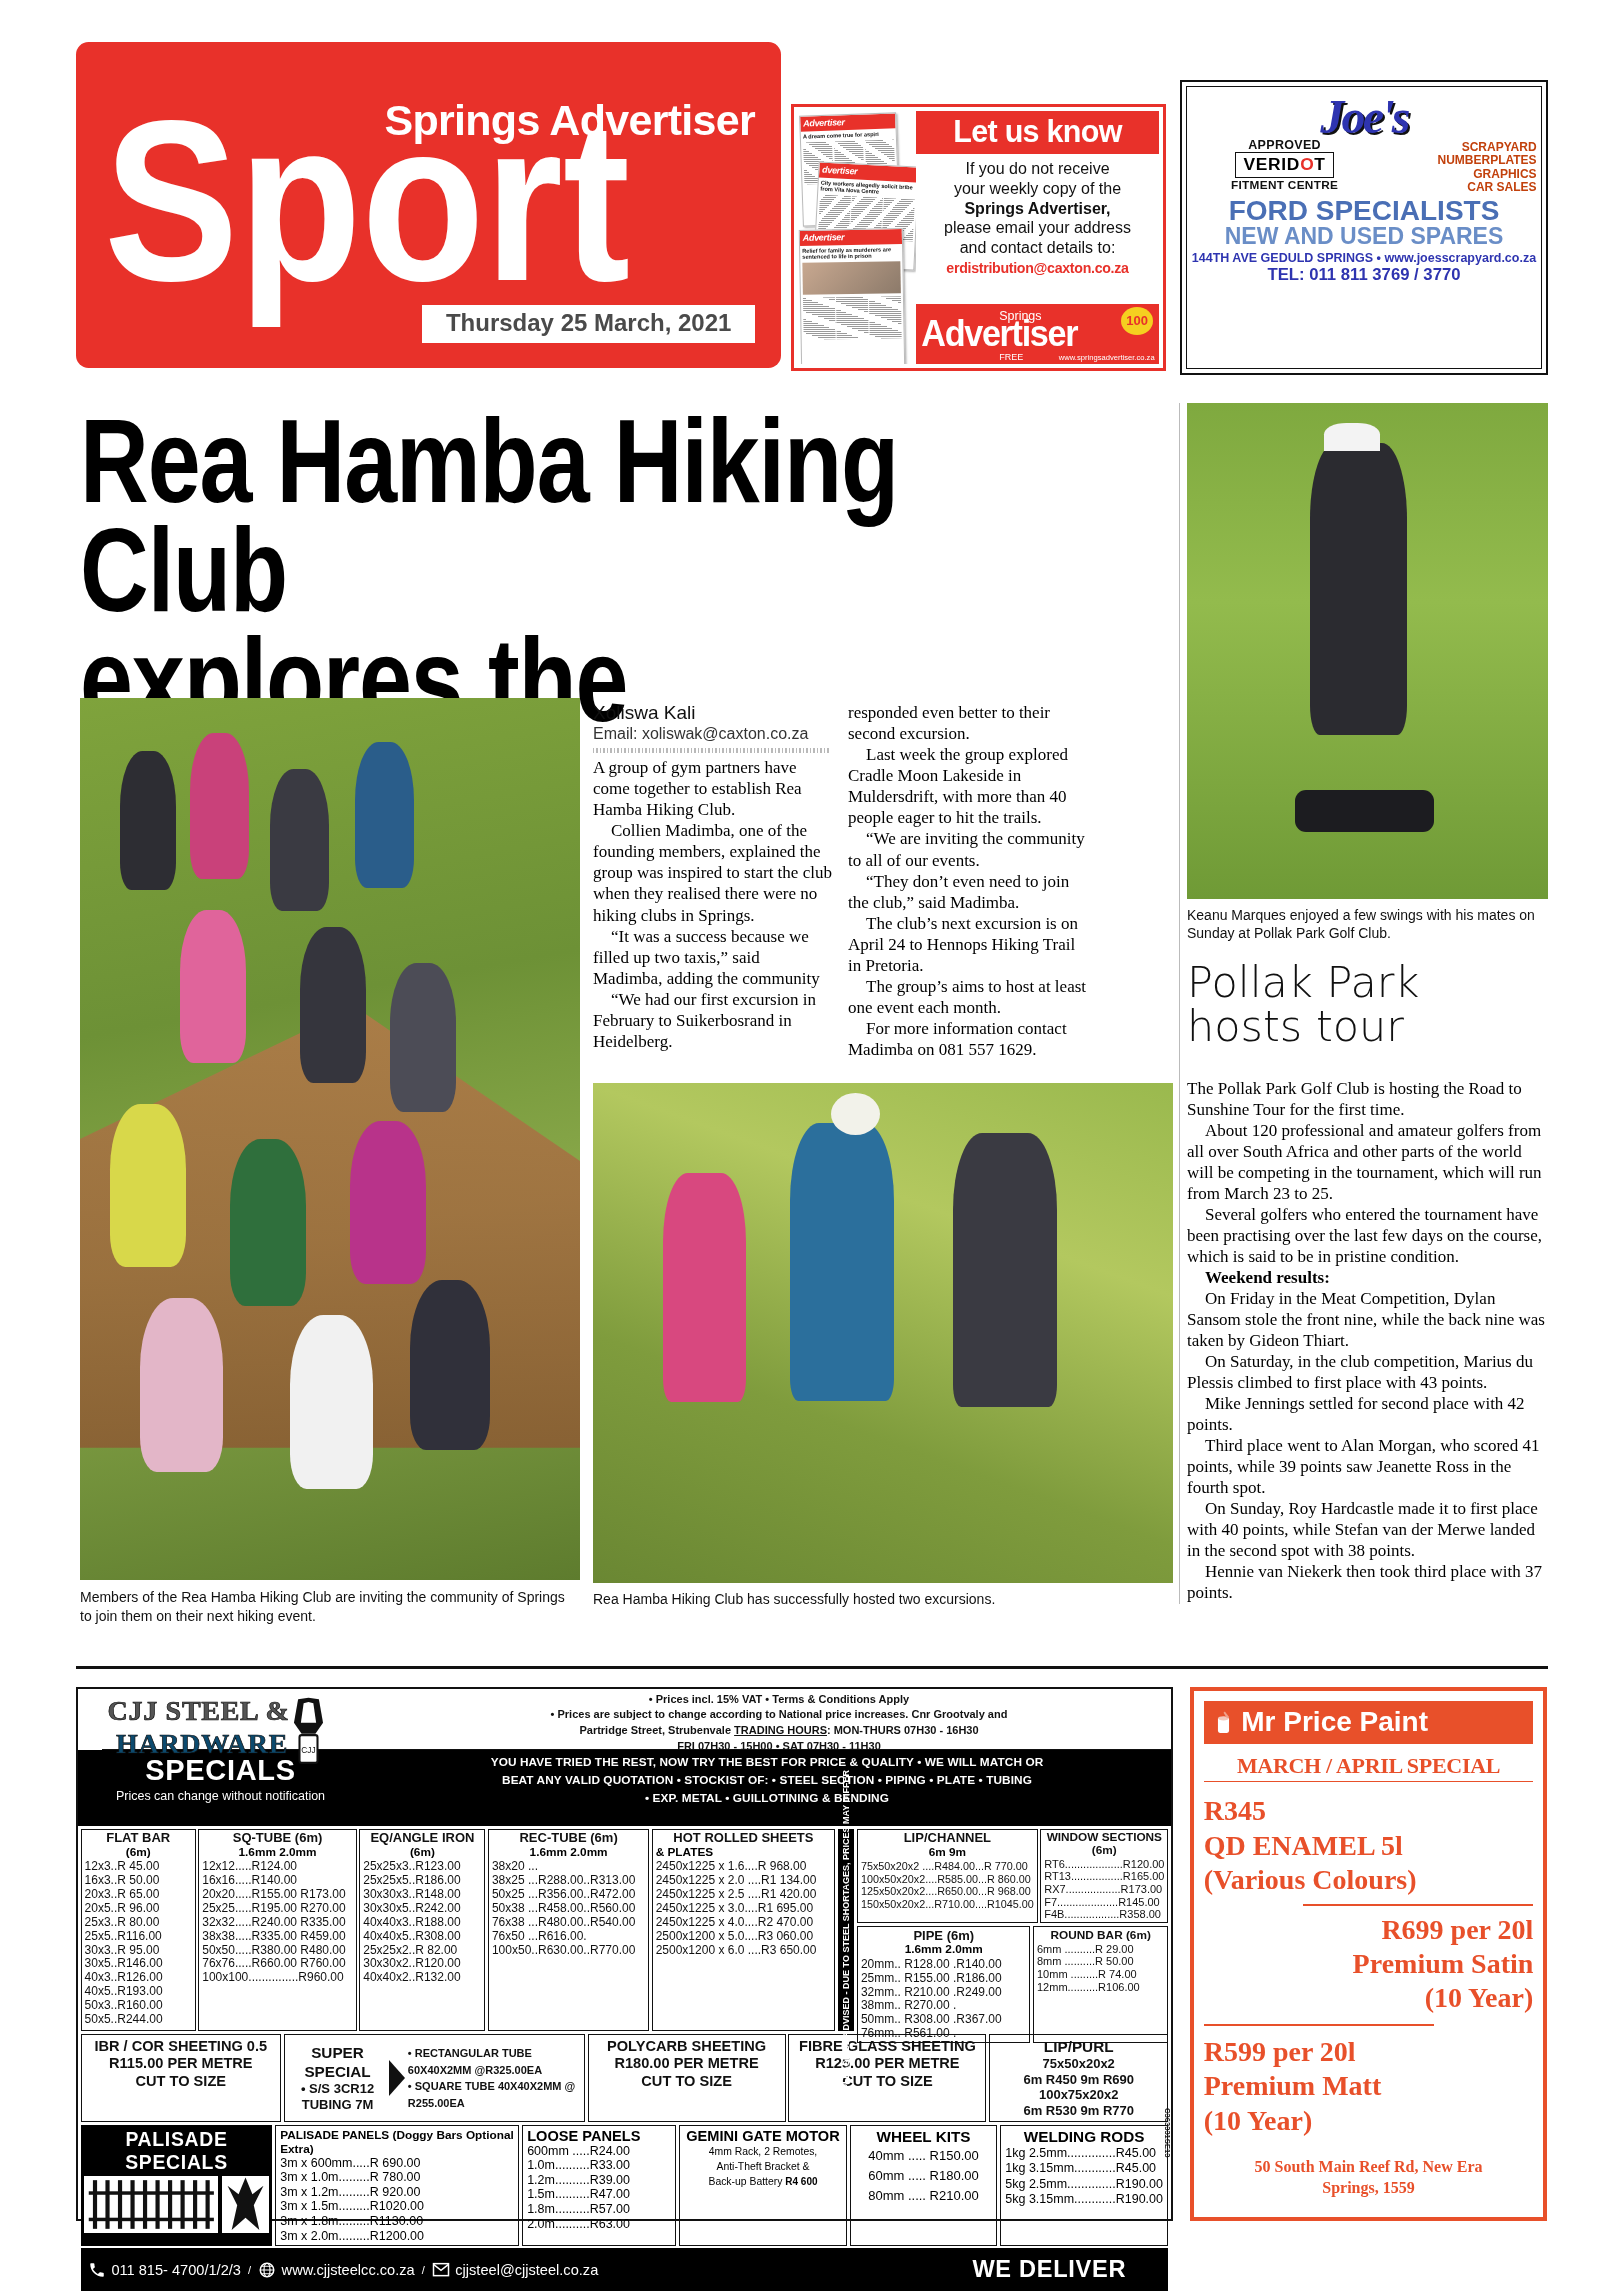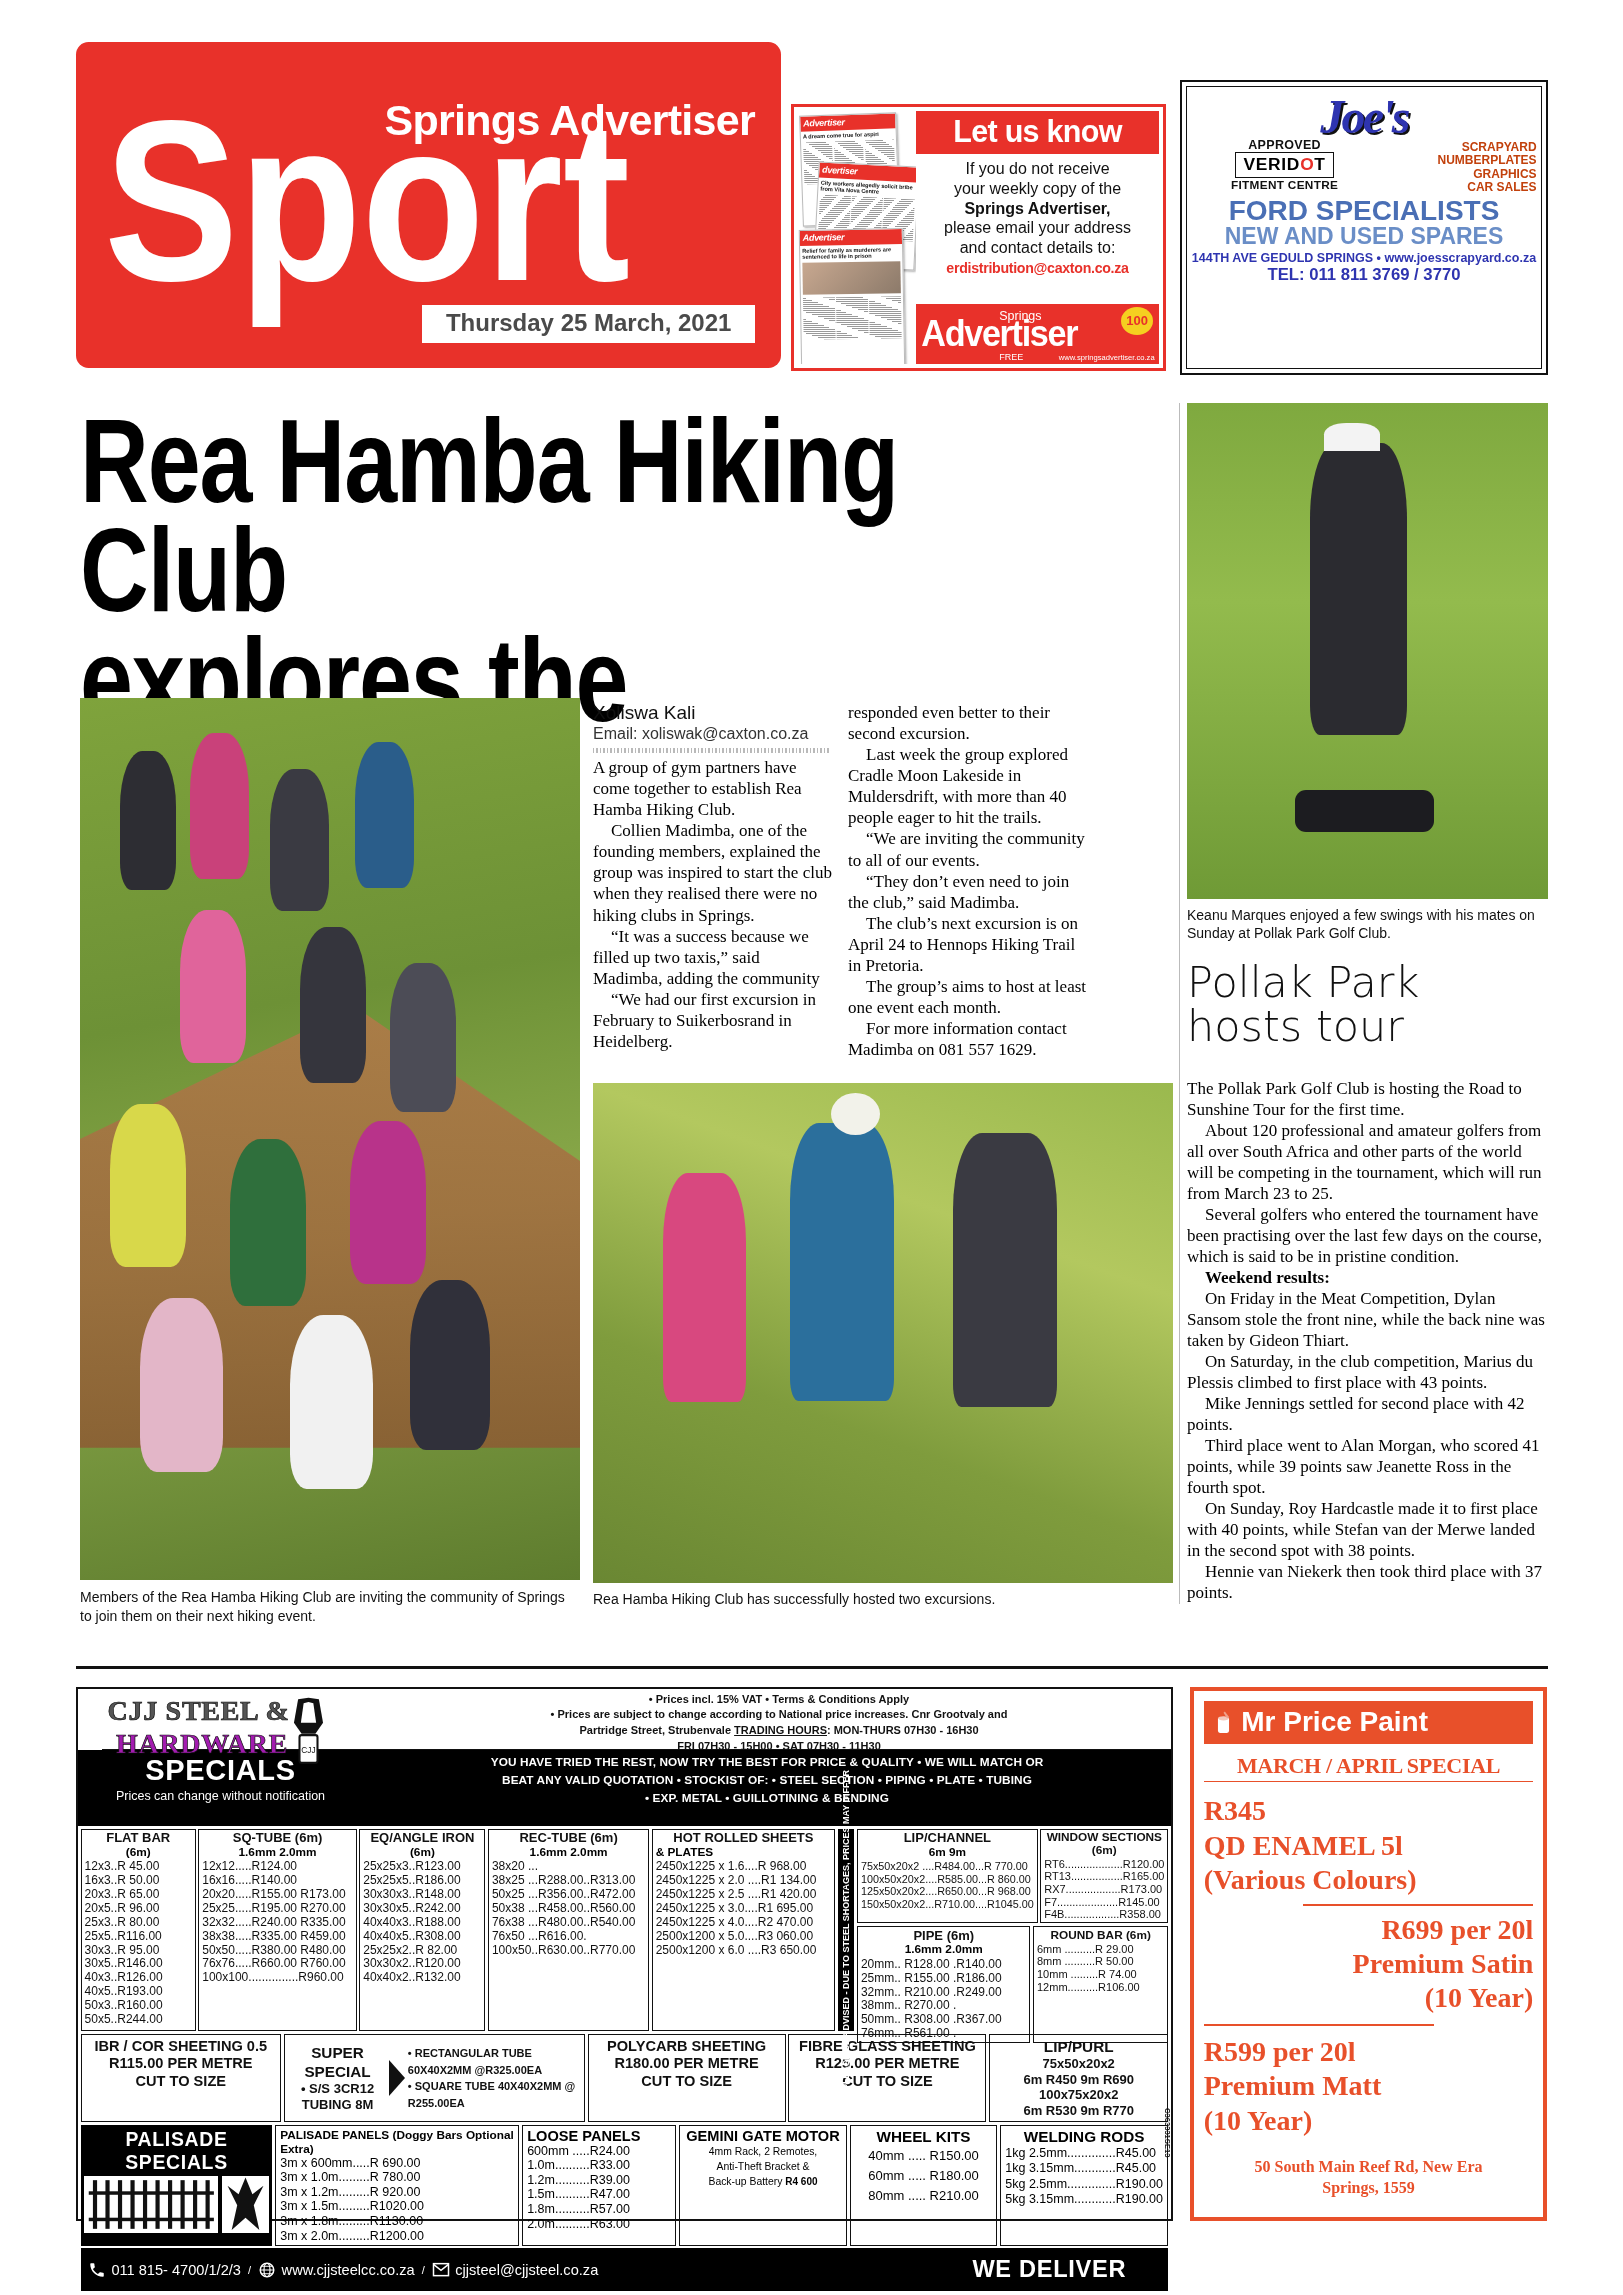--- a/index.html
+++ b/index.html
@@ -141,21 +141,21 @@
 
   
   .cjj { position:absolute; left:76px; top:1687px; width:1097px; height:534px;
          border:2.1px solid #111; background:#fff; }
   .cjj-top { display:flex; height:61px; border-bottom:1.4px solid #111;margin-left:24px; }
   .cjj-logo { width:285px; position:relative; }
   .cjj-logo .l1 { font-family:"Liberation Serif", serif; font-size:28px; font-weight:bold;
                   color:#555; -webkit-text-stroke:0.7px #111; letter-spacing:0.7px;
                   position:absolute; left:5.6px; top:5.6px; }
   .cjj-logo .l2 { font-family:"Liberation Serif", serif; font-size:28px; font-weight:bold;
-                  color:#a21caf; -webkit-text-stroke:0.7px #111; letter-spacing:0.7px;
+                  color:#0c4a6e; -webkit-text-stroke:0.7px #111; letter-spacing:0.7px;
                   position:absolute; left:14px; top:39px; }
   .cjj-fan { position:absolute; left:182px; top:5.6px; width:49px; height:72px; }
   .cjj-terms { flex:1; text-align:center; font-size:11px; font-weight:bold; color:#111;
                line-height:1.42; padding:2.8px 5.6px 0 5.6px; }
   .cjj-terms u { text-decoration:underline; }
   .cjj-black { display:flex; background:#000; color:#fff; min-height:76px; }
   .cjj-spec { width:285px; text-align:center; padding-top:4.2px; }
   .cjj-spec .s1 { font-size:29px; font-weight:bold; letter-spacing:0.7px; }
   .cjj-spec .s2 { font-size:12.5px; margin-top:1.4px; }
   .cjj-blurb { flex:1; text-align:center; font-size:11.8px; font-weight:bold;
@@ -599,21 +599,21 @@
 
     <div class="cjj-mid">
       <div class="midbox mb-ibr">
         <div>IBR / COR SHEETING 0.5</div>
         <div>R115.00 PER METRE</div>
         <div>CUT TO SIZE</div>
       </div>
       <div class="midbox mb-ss">
         <div class="ssL">
           <div>SUPER SPECIAL</div>
-          <div style="font-size:13px">• S/S 3CR12 TUBING 8M</div>
+          <div style="font-size:13px">• S/S 3CR12 TUBING 7M</div>
         </div>
         <div class="arrow"></div>
         <div class="ssR">
           <div>• RECTANGULAR TUBE 60X40X2MM @R325.00EA</div>
           <div>• SQUARE TUBE 40X40X2MM @ R255.00EA</div>
         </div>
       </div>
       <div class="midbox mb-poly">
         <div>POLYCARB SHEETING</div>
         <div>R180.00 PER METRE</div>

